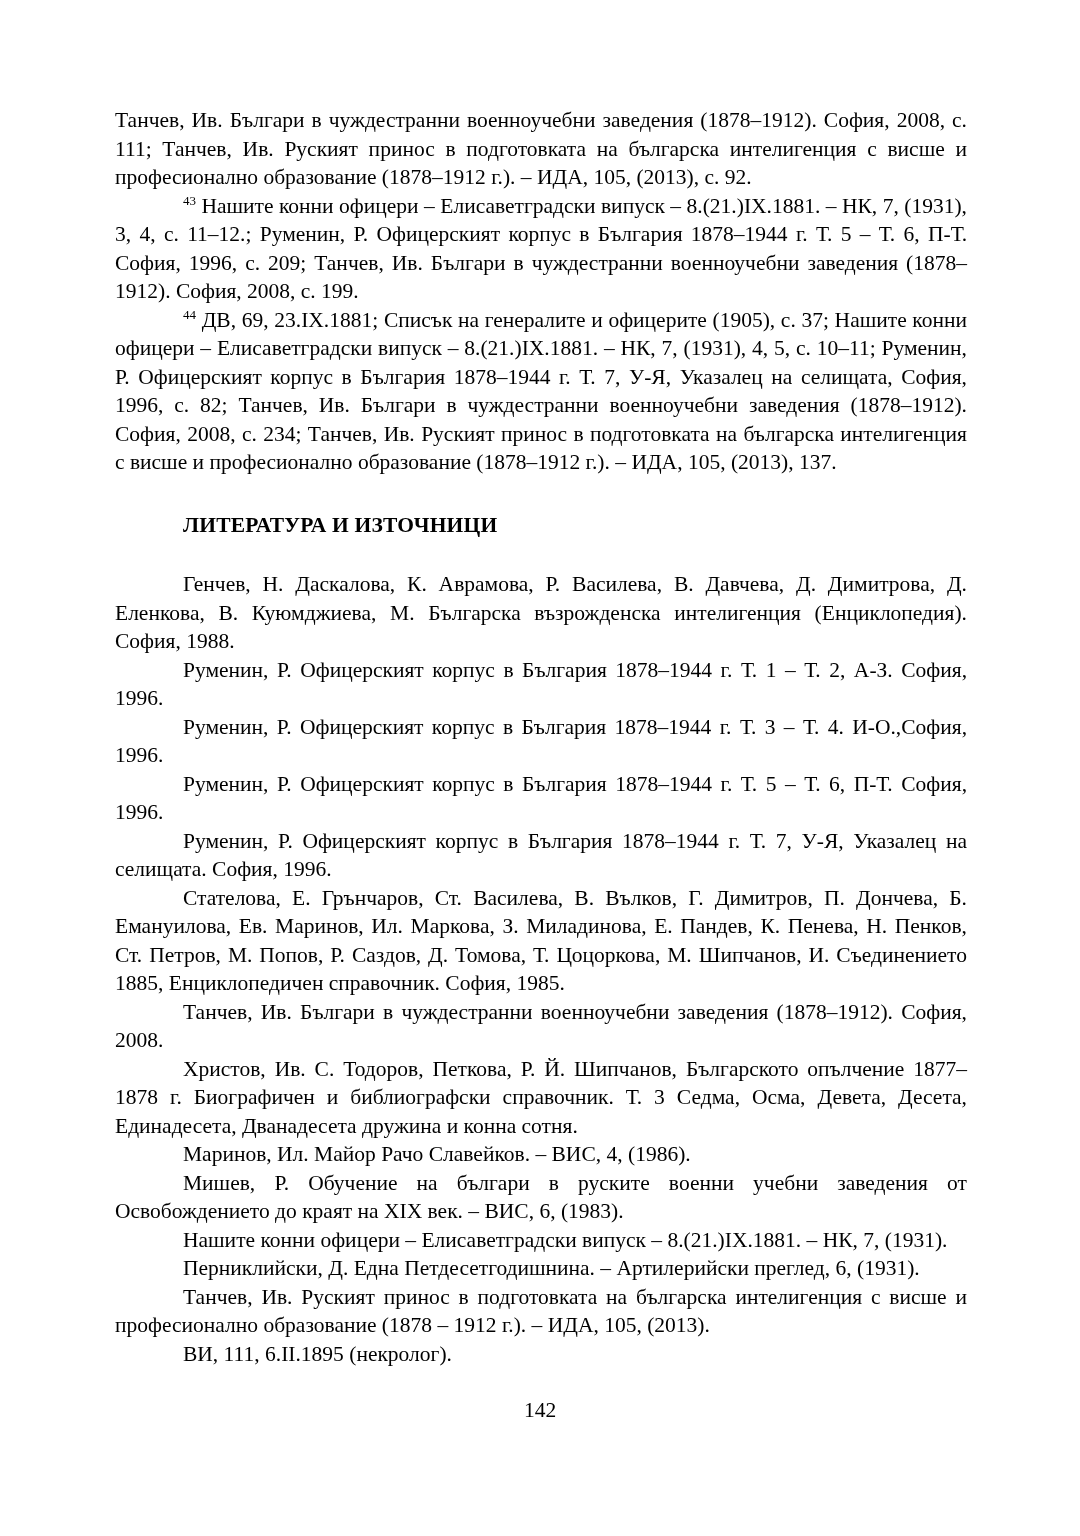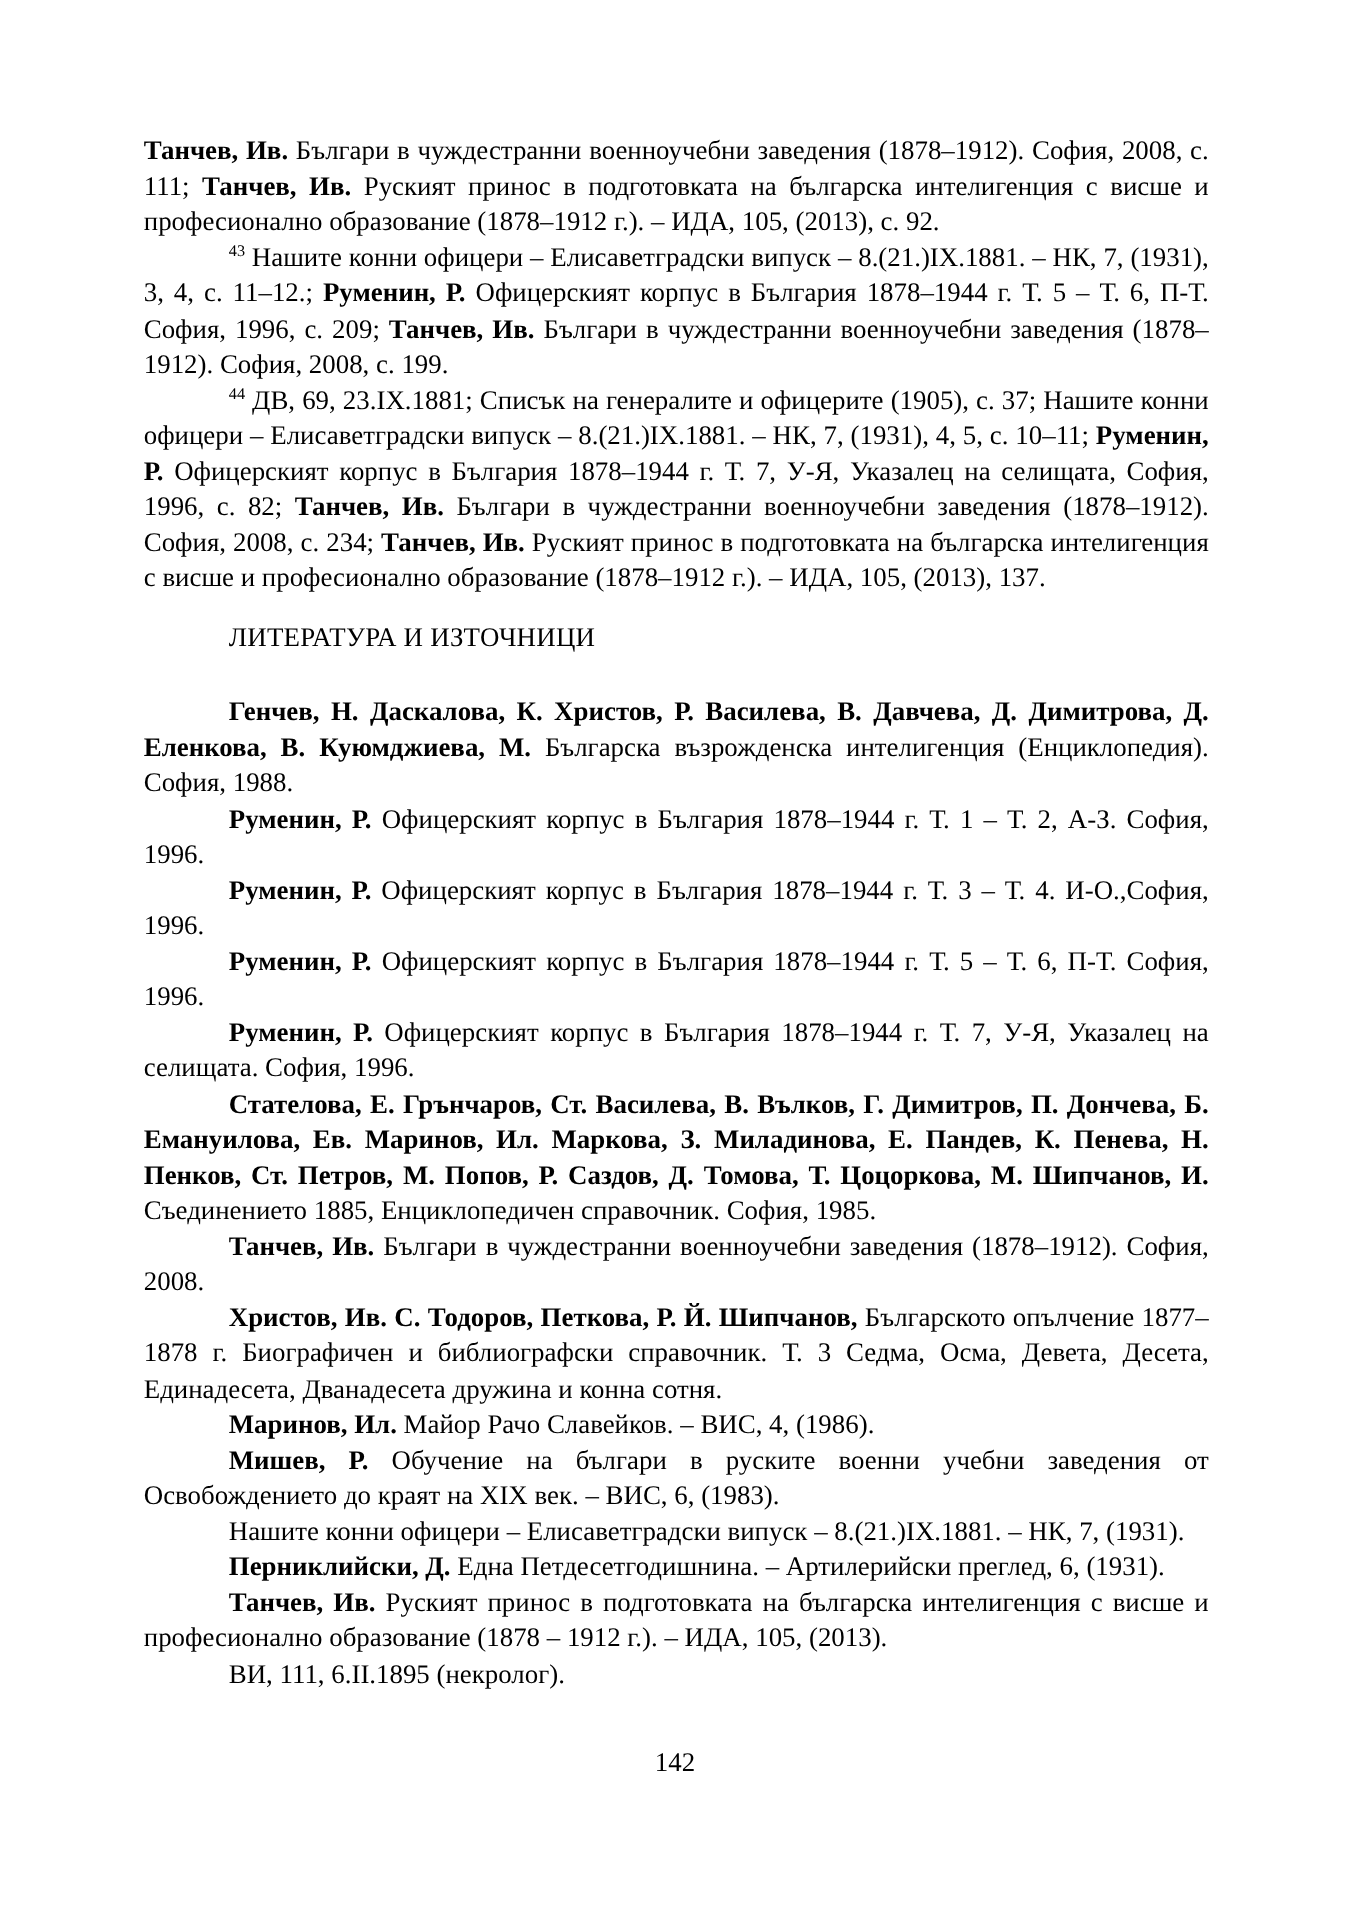--- a/index.html
+++ b/index.html
@@ -22,32 +22,32 @@
   .para {
     font-size: 21.5px;
     line-height: 28.5px;
     text-align: justify;
     text-indent: 68px;
   }
   .para.no-indent {
     text-indent: 0;
   }
   .para .b {
-    font-weight: bold;
+    font-weight: normal;
   }
   .para .sup {
     font-size: 13px;
     vertical-align: super;
     line-height: 0;
   }
   .bib-heading {
     font-size: 21.5px;
     line-height: 28.5px;
-    font-weight: normal;
-    margin-top: 19px;
+    font-weight: bold;
+    margin-top: 34px;
     margin-bottom: 31px;
     margin-left: 68px;
     letter-spacing: 0.2px;
   }
   .page-footer {
     position: absolute;
     left: 0;
     right: 0;
     top: 1396px;
     text-align: center;
@@ -61,21 +61,21 @@
 <body>
 
 <div class="page-body">
   <div>
       <p class="para no-indent"><span class="b">Танчев, Ив. </span><span>Българи в чуждестранни военноучебни заведения (1878–1912). София, 2008, с. 111; </span><span class="b">Танчев, Ив. </span><span>Руският принос в подготовката на българска интелигенция с висше и професионално образование (1878–1912 г.). – ИДА, 105, (2013), с. 92.</span></p>
       <p class="para"><span class="sup">43</span><span> Нашите конни офицери – Елисаветградски випуск – 8.(21.)IX.1881. – НК, 7, (1931), 3, 4, с. 11–12.; </span><span class="b">Руменин, Р. </span><span>Офицерският корпус в България 1878–1944 г. Т. 5 – Т. 6, П-Т. София, 1996, с. 209; </span><span class="b">Танчев, Ив. </span><span>Българи в чуждестранни военноучебни заведения (1878–1912). София, 2008, с. 199.</span></p>
       <p class="para"><span class="sup">44</span><span> ДВ, 69, 23.IX.1881; Списък на генералите и офицерите (1905), с. 37; Нашите конни офицери – Елисаветградски випуск – 8.(21.)IX.1881. – НК, 7, (1931), 4, 5, с. 10–11; </span><span class="b">Руменин, Р. </span><span>Офицерският корпус в България 1878–1944 г. Т. 7, У-Я, Указалец на селищата, София, 1996, с. 82; </span><span class="b">Танчев, Ив. </span><span>Българи в чуждестранни военноучебни заведения (1878–1912). София, 2008, с. 234; </span><span class="b">Танчев, Ив. </span><span>Руският принос в подготовката на българска интелигенция с висше и професионално образование (1878–1912 г.). – ИДА, 105, (2013), 137.</span></p>
     </div>
   <h2 class="bib-heading">ЛИТЕРАТУРА И ИЗТОЧНИЦИ</h2>
   <div>
-      <p class="para"><span class="b">Генчев, Н. Даскалова, К. Христов, Р. Василева, В. Давчева, Д. Димитрова, Д. Еленкова, В. Куюмджиева, М. </span><span>Българска възрожденска интелигенция (Енциклопедия). София, 1988.</span></p>
+      <p class="para"><span class="b">Генчев, Н. Даскалова, К. Аврамова, Р. Василева, В. Давчева, Д. Димитрова, Д. Еленкова, В. Куюмджиева, М. </span><span>Българска възрожденска интелигенция (Енциклопедия). София, 1988.</span></p>
       <p class="para"><span class="b">Руменин, Р. </span><span>Офицерският корпус в България 1878–1944 г. Т. 1 – Т. 2, А-З. София, 1996.</span></p>
       <p class="para"><span class="b">Руменин, Р. </span><span>Офицерският корпус в България 1878–1944 г. Т. 3 – Т. 4. И-О.,София, 1996.</span></p>
       <p class="para"><span class="b">Руменин, Р. </span><span>Офицерският корпус в България 1878–1944 г. Т. 5 – Т. 6, П-Т. София, 1996.</span></p>
       <p class="para"><span class="b">Руменин, Р. </span><span>Офицерският корпус в България 1878–1944 г. Т. 7, У-Я, Указалец на селищата. София, 1996.</span></p>
       <p class="para"><span class="b">Стателова, Е. Грънчаров, Ст. Василева, В. Вълков, Г. Димитров, П. Дончева, Б. Емануилова, Ев. Маринов, Ил. Маркова, З. Миладинова, Е. Пандев, К. Пенева, Н. Пенков, Ст. Петров, М. Попов, Р. Саздов, Д. Томова, Т. Цоцоркова, М. Шипчанов, И. </span><span>Съединението 1885, Енциклопедичен справочник. София, 1985.</span></p>
       <p class="para"><span class="b">Танчев, Ив. </span><span>Българи в чуждестранни военноучебни заведения (1878–1912). София, 2008.</span></p>
       <p class="para"><span class="b">Христов, Ив. С. Тодоров, Петкова, Р. Й. Шипчанов, </span><span>Българското опълчение 1877–1878 г. Биографичен и библиографски справочник. Т. 3 Седма, Осма, Девета, Десета, Единадесета, Дванадесета дружина и конна сотня.</span></p>
       <p class="para"><span class="b">Маринов, Ил. </span><span>Майор Рачо Славейков. – ВИС, 4, (1986).</span></p>
       <p class="para"><span class="b">Мишев, Р. </span><span>Обучение на българи в руските военни учебни заведения от Освобождението до краят на XIX век. – ВИС, 6, (1983).</span></p>
       <p class="para"><span>Нашите конни офицери – Елисаветградски випуск – 8.(21.)IX.1881. – НК, 7, (1931).</span></p>

